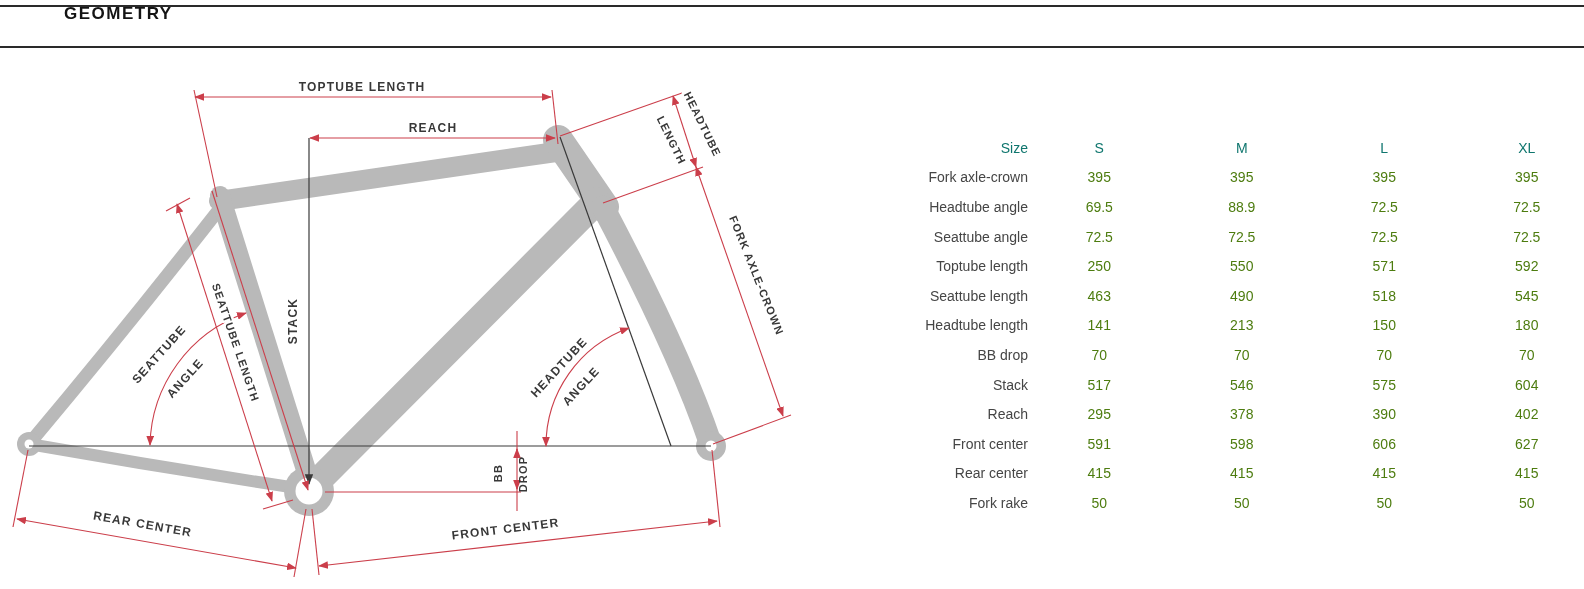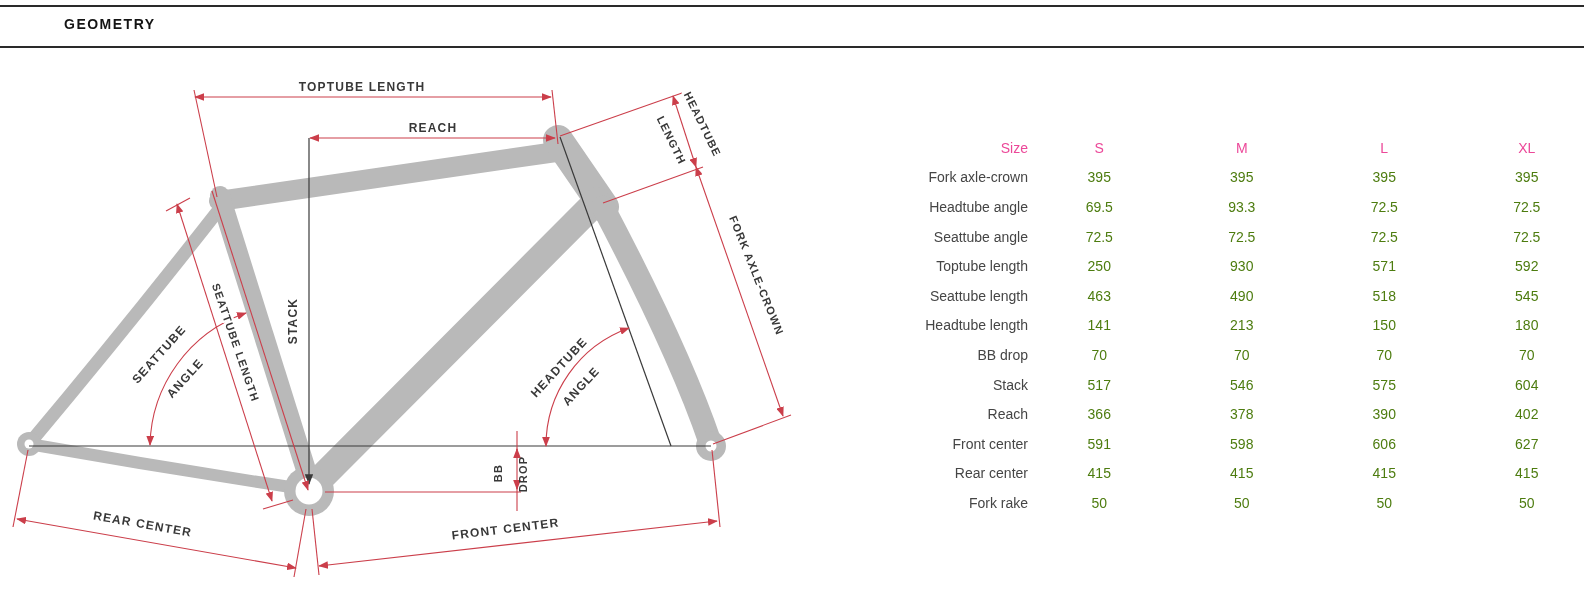--- a/index.html
+++ b/index.html
@@ -6,22 +6,22 @@
   html,body { background:#ffffff; }
   .page {
     position:relative; width:1584px; height:589px;
     background:#fff; overflow:hidden;
     font-family:"Liberation Sans", sans-serif;
   }
   .rule { position:absolute; left:0; right:0; height:2px; background:#2a2a2a; }
   .rule-top { top:5px; }
   .rule-bottom { top:46px; height:1.5px; }
   .page-title {
-    position:absolute; left:64px; top:16px;
-    font-size:14px; font-weight:600; letter-spacing:1.5px;
+    position:absolute; left:64px; top:4px;
+    font-size:17px; font-weight:600; letter-spacing:1.5px;
     color:#141414;
   }
   .diagram-svg { position:absolute; left:0; top:0; }
 
   
   .dlab {
     font-family:"Liberation Sans", sans-serif;
     font-size:12px; font-weight:700; letter-spacing:1.2px;
     fill:#383838;
   }
@@ -33,21 +33,21 @@
     position:absolute; left:900px; top:133px;
     display:grid;
     grid-template-columns:128px repeat(4,142.5px);
     grid-auto-rows:29.6px;
     align-items:center;
     font-size:14px;
   }
   .geo-table .cell { white-space:nowrap; }
   .geo-table .lcell { text-align:right; color:#454545; }
   .geo-table .vcell { text-align:center; color:#4d7c0f; }
-  .geo-table .hcell { color:#ec4899; }
+  .geo-table .hcell { color:#0f766e; }
 </style>
 </head>
 <body>
 
 <div class="page">
 
   <div class="rule rule-top"></div>
   <h1 class="page-title">GEOMETRY</h1>
   <div class="rule rule-bottom"></div>
 
@@ -136,31 +136,31 @@
       <div class="cell vcell hcell">M</div>
       <div class="cell vcell hcell">L</div>
       <div class="cell vcell hcell">XL</div>
       <div class="cell lcell">Fork axle-crown</div>
       <div class="cell vcell">395</div>
       <div class="cell vcell">395</div>
       <div class="cell vcell">395</div>
       <div class="cell vcell">395</div>
       <div class="cell lcell">Headtube angle</div>
       <div class="cell vcell">69.5</div>
-      <div class="cell vcell">93.3</div>
+      <div class="cell vcell">88.9</div>
       <div class="cell vcell">72.5</div>
       <div class="cell vcell">72.5</div>
       <div class="cell lcell">Seattube angle</div>
       <div class="cell vcell">72.5</div>
       <div class="cell vcell">72.5</div>
       <div class="cell vcell">72.5</div>
       <div class="cell vcell">72.5</div>
       <div class="cell lcell">Toptube length</div>
       <div class="cell vcell">250</div>
-      <div class="cell vcell">930</div>
+      <div class="cell vcell">550</div>
       <div class="cell vcell">571</div>
       <div class="cell vcell">592</div>
       <div class="cell lcell">Seattube length</div>
       <div class="cell vcell">463</div>
       <div class="cell vcell">490</div>
       <div class="cell vcell">518</div>
       <div class="cell vcell">545</div>
       <div class="cell lcell">Headtube length</div>
       <div class="cell vcell">141</div>
       <div class="cell vcell">213</div>
@@ -170,21 +170,21 @@
       <div class="cell vcell">70</div>
       <div class="cell vcell">70</div>
       <div class="cell vcell">70</div>
       <div class="cell vcell">70</div>
       <div class="cell lcell">Stack</div>
       <div class="cell vcell">517</div>
       <div class="cell vcell">546</div>
       <div class="cell vcell">575</div>
       <div class="cell vcell">604</div>
       <div class="cell lcell">Reach</div>
-      <div class="cell vcell">366</div>
+      <div class="cell vcell">295</div>
       <div class="cell vcell">378</div>
       <div class="cell vcell">390</div>
       <div class="cell vcell">402</div>
       <div class="cell lcell">Front center</div>
       <div class="cell vcell">591</div>
       <div class="cell vcell">598</div>
       <div class="cell vcell">606</div>
       <div class="cell vcell">627</div>
       <div class="cell lcell">Rear center</div>
       <div class="cell vcell">415</div>

